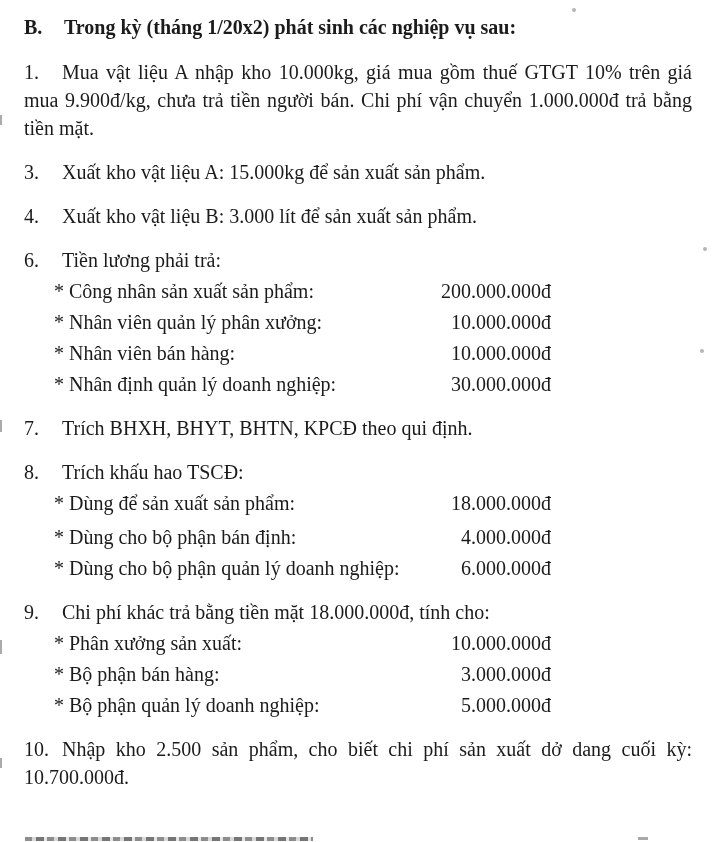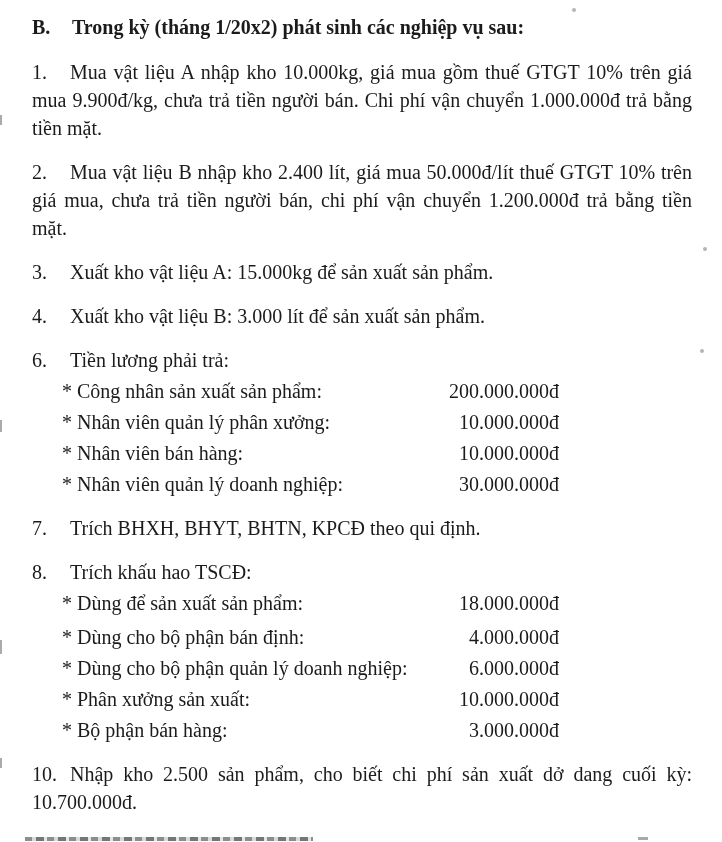--- a/index.html
+++ b/index.html
@@ -5,21 +5,21 @@
   html, body {
     margin: 0;
     padding: 0;
     background: #ffffff;
   }
   .page {
     position: relative;
     width: 722px;
     height: 842px;
     box-sizing: border-box;
-    padding: 12px 30px 0 32px;
+    padding: 12px 30px 0 24px;
     background: #ffffff;
     font-family: "Liberation Serif", "DejaVu Serif", serif;
     font-size: 20px;
     line-height: 28px;
     color: #1b1b1b;
     overflow: hidden;
   }
   .heading {
     margin: 0 0 4px 0;
     font-weight: bold;
@@ -76,21 +76,20 @@
 </style>
 </head>
 <body>
 
 <div class="page">
 
   <p class="heading"><span class="hnum">B.</span><span>Trong kỳ (tháng 1/20x2) phát sinh các nghiệp vụ sau:</span></p>
 
   <p class="item"><span class="num">1.</span><span>Mua vật liệu A nhập kho 10.000kg, giá mua gồm thuế GTGT 10% trên giá mua 9.900đ/kg, chưa trả tiền người bán. Chi phí vận chuyển 1.000.000đ trả bằng tiền mặt.</span></p>
 
-  <p class="item"><span class="num">2.</span><span>Mua vật liệu B nhập kho 2.400 lít, giá mua 50.000đ/lít thuế GTGT 10% trên giá mua, chưa trả tiền người bán, chi phí vận chuyển 1.200.000đ trả bằng tiền mặt.</span></p>
 
   <p class="item"><span class="num">3.</span><span>Xuất kho vật liệu A: 15.000kg để sản xuất sản phẩm.</span></p>
 
   <p class="item"><span class="num">4.</span><span>Xuất kho vật liệu B: 3.000 lít để sản xuất sản phẩm.</span></p>
 
 
   <p class="item"><span class="num">6.</span><span>Tiền lương phải trả:</span></p>
 
   <div class="subrow">
     <span class="sublabel">* Công nhân sản xuất sản phẩm:</span>
@@ -98,21 +97,21 @@
   </div>
   <div class="subrow">
     <span class="sublabel">* Nhân viên quản lý phân xưởng:</span>
     <span class="subvalue">10.000.000đ</span>
   </div>
   <div class="subrow">
     <span class="sublabel">* Nhân viên bán hàng:</span>
     <span class="subvalue">10.000.000đ</span>
   </div>
   <div class="subrow">
-    <span class="sublabel">* Nhân viên quản lý doanh nghiệp:</span>
+    <span class="sublabel">* Nhân định quản lý doanh nghiệp:</span>
     <span class="subvalue">30.000.000đ</span>
   </div>
 
   <p class="item"><span class="num">7.</span><span>Trích BHXH, BHYT, BHTN, KPCĐ theo qui định.</span></p>
 
   <p class="item"><span class="num">8.</span><span>Trích khấu hao TSCĐ:</span></p>
 
   <div class="subrow">
     <span class="sublabel">* Dùng để sản xuất sản phẩm:</span>
     <span class="subvalue">18.000.000đ</span>
@@ -121,28 +120,33 @@
   </div>
   <div class="subrow">
     <span class="sublabel">* Dùng cho bộ phận bán định:</span>
     <span class="subvalue">4.000.000đ</span>
   </div>
   <div class="subrow">
     <span class="sublabel">* Dùng cho bộ phận quản lý doanh nghiệp:</span>
     <span class="subvalue">6.000.000đ</span>
   </div>
 
+  <p class="item"><span class="num">9.</span><span>Chi phí khác trả bằng tiền mặt 18.000.000đ, tính cho:</span></p>
 
   <div class="subrow">
     <span class="sublabel">* Phân xưởng sản xuất:</span>
     <span class="subvalue">10.000.000đ</span>
   </div>
   <div class="subrow">
     <span class="sublabel">* Bộ phận bán hàng:</span>
     <span class="subvalue">3.000.000đ</span>
+  </div>
+  <div class="subrow">
+    <span class="sublabel">* Bộ phận quản lý doanh nghiệp:</span>
+    <span class="subvalue">5.000.000đ</span>
   </div>
 
   <p class="item"><span class="num">10.</span><span>Nhập kho 2.500 sản phẩm, cho biết chi phí sản xuất dở dang cuối kỳ: 10.700.000đ.</span></p>
 
   <div class="artifact edge-mark" style="top:115px; height:10px;"></div>
   <div class="artifact edge-mark" style="top:420px; height:12px;"></div>
   <div class="artifact edge-mark" style="top:640px; height:14px;"></div>
   <div class="artifact edge-mark" style="top:758px; height:10px;"></div>
   <div class="artifact speck" style="left:572px; top:8px;"></div>
   <div class="artifact speck" style="left:703px; top:247px;"></div>

